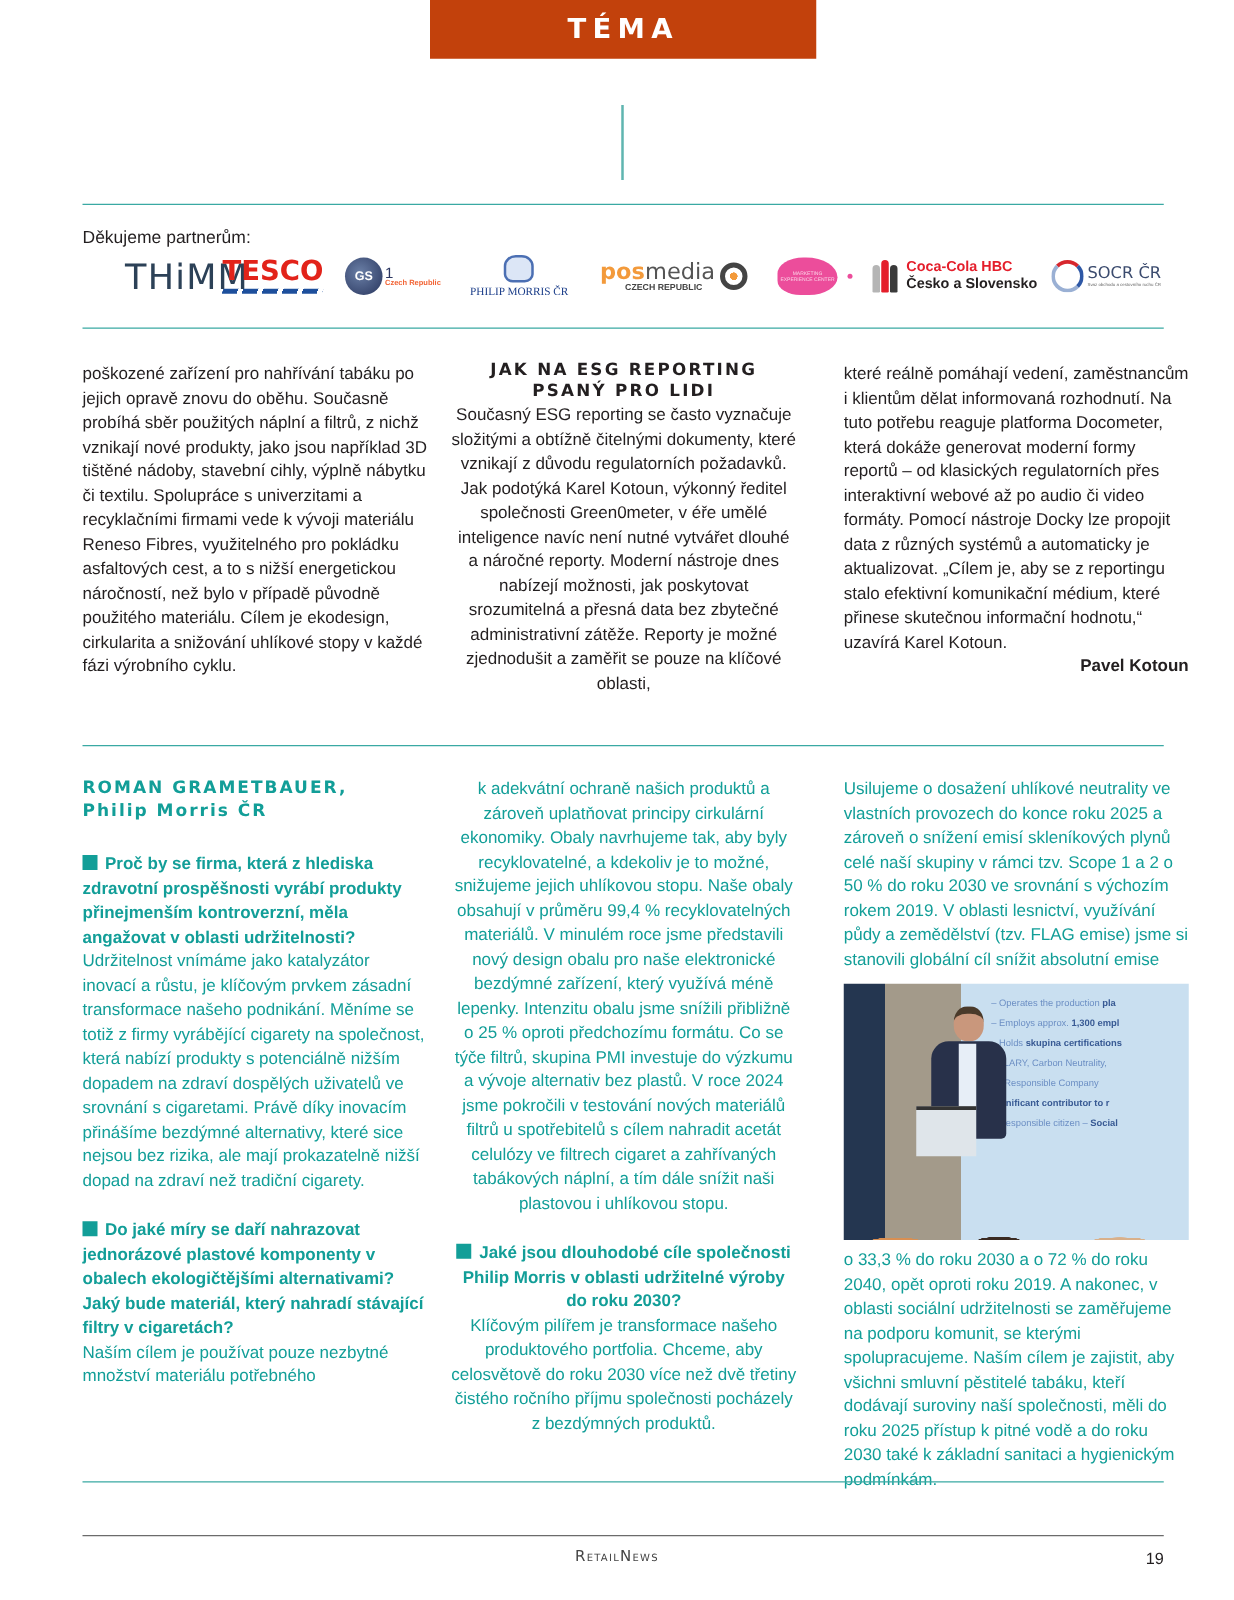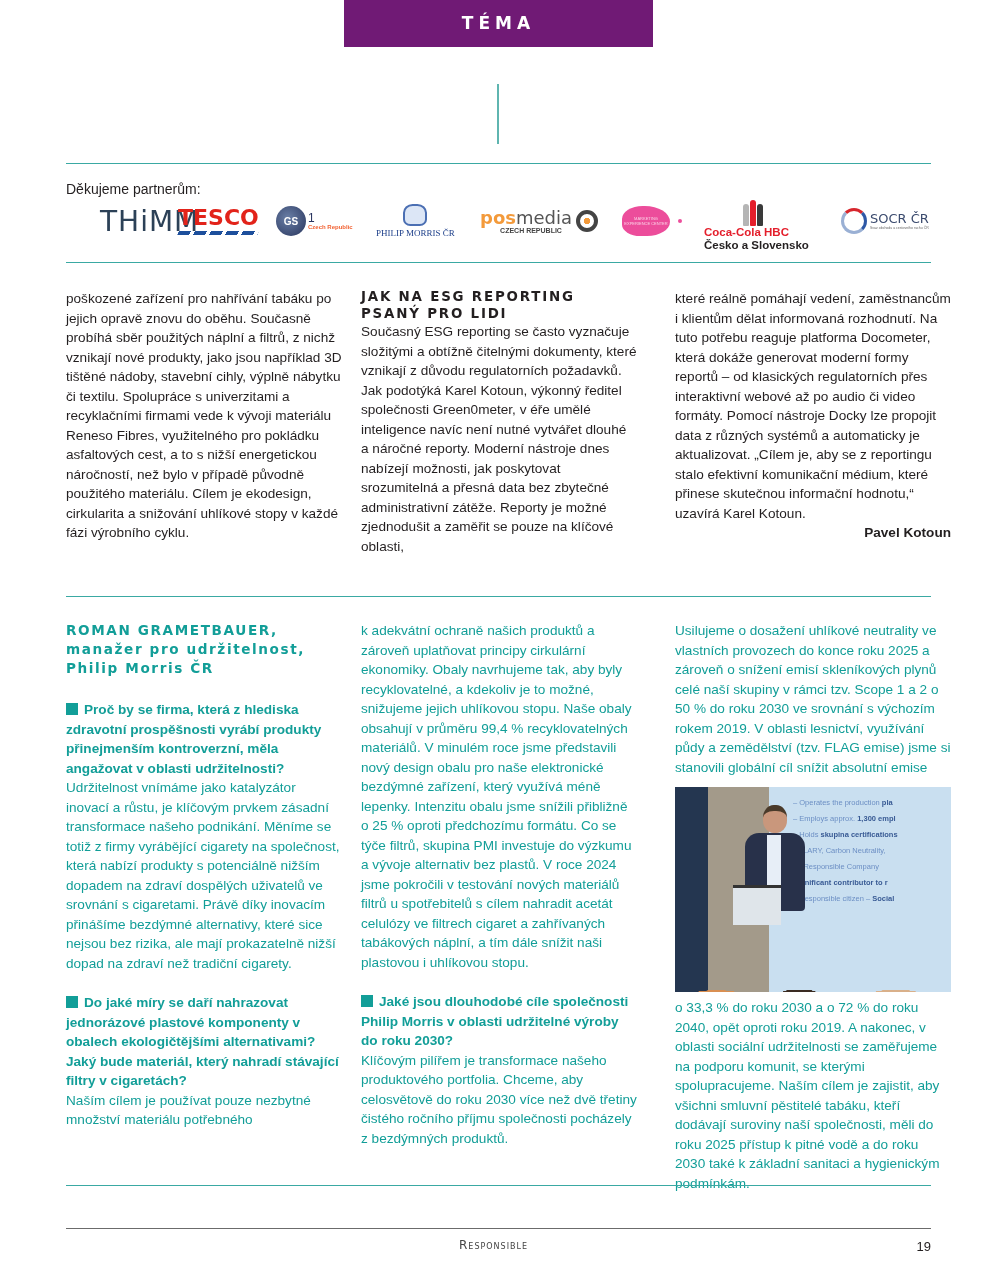--- a/index.html
+++ b/index.html
@@ -1,22 +1,22 @@
 <!DOCTYPE html>
 <html><head>
 <meta charset="utf-8">
 <style>
   * { box-sizing: border-box; margin: 0; padding: 0; }
   html, body { width: 987px; height: 1280px; background: #ffffff; overflow: hidden; }
   body { position: relative; font-family: "Liberation Sans", sans-serif; color: #231f20; }
 
   .topic-banner {
     position: absolute; left: 344px; top: 0; width: 309px; height: 47px;
-    background: #701a75; color: #fff; text-align: center;
-    font-family: "DejaVu Sans", sans-serif; font-weight: bold; font-size: 17px;
+    background: #c2410c; color: #fff; text-align: center;
+    font-family: "DejaVu Sans", sans-serif; font-weight: bold; font-size: 22px;
     letter-spacing: 5px; line-height: 47px;
   }
   .vline { position: absolute; left: 497px; top: 84px; width: 2px; height: 60px; background: #5fb5b0; }
   .rule { position: absolute; left: 66px; width: 865px; height: 1px; background: #3aa9a3; }
   .rule.r1 { top: 163px; }
   .rule.r2 { top: 262px; }
   .rule.r3 { top: 596px; }
   .rule.r4 { top: 1185px; }
 
   .partners-label { position: absolute; left: 66px; top: 181px; font-size: 14px; color: #231f20; }
@@ -38,35 +38,35 @@
   .posmedia { left: 414px; }
   .posmedia .txt { display: flex; flex-direction: column; align-items: center; }
   .posmedia .word { font-family: "DejaVu Sans", sans-serif; font-size: 18px; line-height: 18px; }
   .posmedia .pos { color: #f39a3b; font-weight: bold; }
   .posmedia .media { color: #555; }
   .posmedia .cz { font-size: 7px; color: #444; font-weight: bold; margin-left: 10px; }
   .posmedia .eye { width: 22px; height: 22px; border-radius: 50%; border: 4px solid #444; margin-left: 4px; background: radial-gradient(circle, #f39a3b 30%, #fff 32%); }
   .mec { left: 556px; }
   .mec .blob { width: 48px; height: 30px; border-radius: 45% 55% 50% 40%; background: #ec4d9b; color: #fbd2e6; font-size: 4px; display: flex; align-items: center; justify-content: center; text-align: center; }
   .mec .dot { width: 4px; height: 4px; background: #ec4d9b; border-radius: 50%; margin-left: 8px; }
-  .coke { left: 632px; flex-direction: column; }
+  .coke { left: 632px; }
   .coke .bottles { display: flex; align-items: flex-end; }
   .coke .bottle { width: 6px; height: 24px; border-radius: 3px 3px 1px 1px; margin-right: 1px; }
   .coke .txt { margin-left: 6px; display: flex; flex-direction: column; line-height: 13px; }
   .coke .l1 { color: #e41e2b; font-weight: bold; font-size: 11.5px; }
   .coke .l2 { color: #231f20; font-weight: bold; font-size: 11.5px; }
   .socr { left: 775px; }
   .socr .ring { width: 26px; height: 26px; border-radius: 50%; border: 3px solid #9ab0d4; border-top-color: #d7262d; border-right-color: #2e58a6; }
   .socr .txt { margin-left: 3px; display: flex; flex-direction: column; }
   .socr .w { font-family: "DejaVu Sans", sans-serif; font-size: 13px; color: #3b4b6e; line-height: 14px; }
   .socr .s { font-size: 3.5px; color: #666; }
 
   .col { position: absolute; width: 276px; font-size: 13.6px; line-height: 19.5px; }
   .c1 { left: 66px; }
-  .c2 { left: 361px; }
+  .c2 { left: 361px; text-align: center; }
   .c3 { left: 655px; margin-left: 20px; }
   .upper { top: 289px; }
   .lower { top: 621px; }
   .black { color: #231f20; }
   .teal { color: #129e98; }
 
   .sec-head { font-family: "DejaVu Sans", sans-serif; font-weight: bold; letter-spacing: 1.8px; font-size: 13.4px; line-height: 16.5px; color: #231f20; }
   .signature { text-align: right; font-weight: bold; }
   .interviewee { font-family: "DejaVu Sans", sans-serif; font-weight: bold; font-size: 13.6px; letter-spacing: 1.6px; line-height: 19px; color: #129e98; margin-bottom: 22px; }
   .question { font-weight: bold; color: #129e98; }
@@ -166,21 +166,20 @@
 <div class="col c3 upper black">
   <p>které reálně pomáhají vedení, zaměstnancům i klientům dělat informovaná rozhodnutí. Na tuto potřebu reaguje platforma Docometer, která dokáže generovat moderní formy reportů – od klasických regulatorních přes interaktivní webové až po audio či video formáty. Pomocí nástroje Docky lze propojit data z různých systémů a automaticky je aktualizovat. „Cílem je, aby se z reportingu stalo efektivní komunikační médium, které přinese skutečnou informační hodnotu,“ uzavírá Karel Kotoun.</p>
   <p class="signature">Pavel Kotoun</p>
 </div>
 
 <div class="rule r3"></div>
 
 <div class="col c1 lower teal">
   <div class="interviewee">
     <div>ROMAN GRAMETBAUER,</div>
-    <div>manažer pro udržitelnost,</div>
     <div>Philip Morris ČR</div>
   </div>
   <p class="question"><span class="sq"></span><span>Proč by se firma, která z hlediska zdravotní prospěšnosti vyrábí produkty přinejmenším kontroverzní, měla angažovat v oblasti udržitelnosti?</span></p>
   <p>Udržitelnost vnímáme jako katalyzátor inovací a růstu, je klíčovým prvkem zásadní transformace našeho podnikání. Měníme se totiž z firmy vyrábějící cigarety na společnost, která nabízí produkty s potenciálně nižším dopadem na zdraví dospělých uživatelů ve srovnání s cigaretami. Právě díky inovacím přinášíme bezdýmné alternativy, které sice nejsou bez rizika, ale mají prokazatelně nižší dopad na zdraví než tradiční cigarety.</p>
   <div class="gap"></div>
   <p class="question"><span class="sq"></span><span>Do jaké míry se daří nahrazovat jednorázové plastové komponenty v obalech ekologičtějšími alternativami? Jaký bude materiál, který nahradí stávající filtry v cigaretách?</span></p>
   <p>Naším cílem je používat pouze nezbytné množství materiálu potřebného</p>
 </div>
 
 <div class="col c2 lower teal">
@@ -209,14 +208,14 @@
     </div>
     <div class="podium"></div>
     <div class="crowd"></div>
   </div>
   <p>o 33,3 % do roku 2030 a o 72 % do roku 2040, opět oproti roku 2019. A nakonec, v oblasti sociální udržitelnosti se zaměřujeme na podporu komunit, se kterými spolupracujeme. Naším cílem je zajistit, aby všichni smluvní pěstitelé tabáku, kteří dodávají suroviny naší společnosti, měli do roku 2025 přístup k pitné vodě a do roku 2030 také k základní sanitaci a hygienickým podmínkám.</p>
 </div>
 
 <div class="rule r4"></div>
 
 <div class="footer-rule"></div>
-<div class="brand">Responsible</div>
+<div class="brand">RetailNews</div>
 <div class="page-no">19</div>
 
 </body></html>

